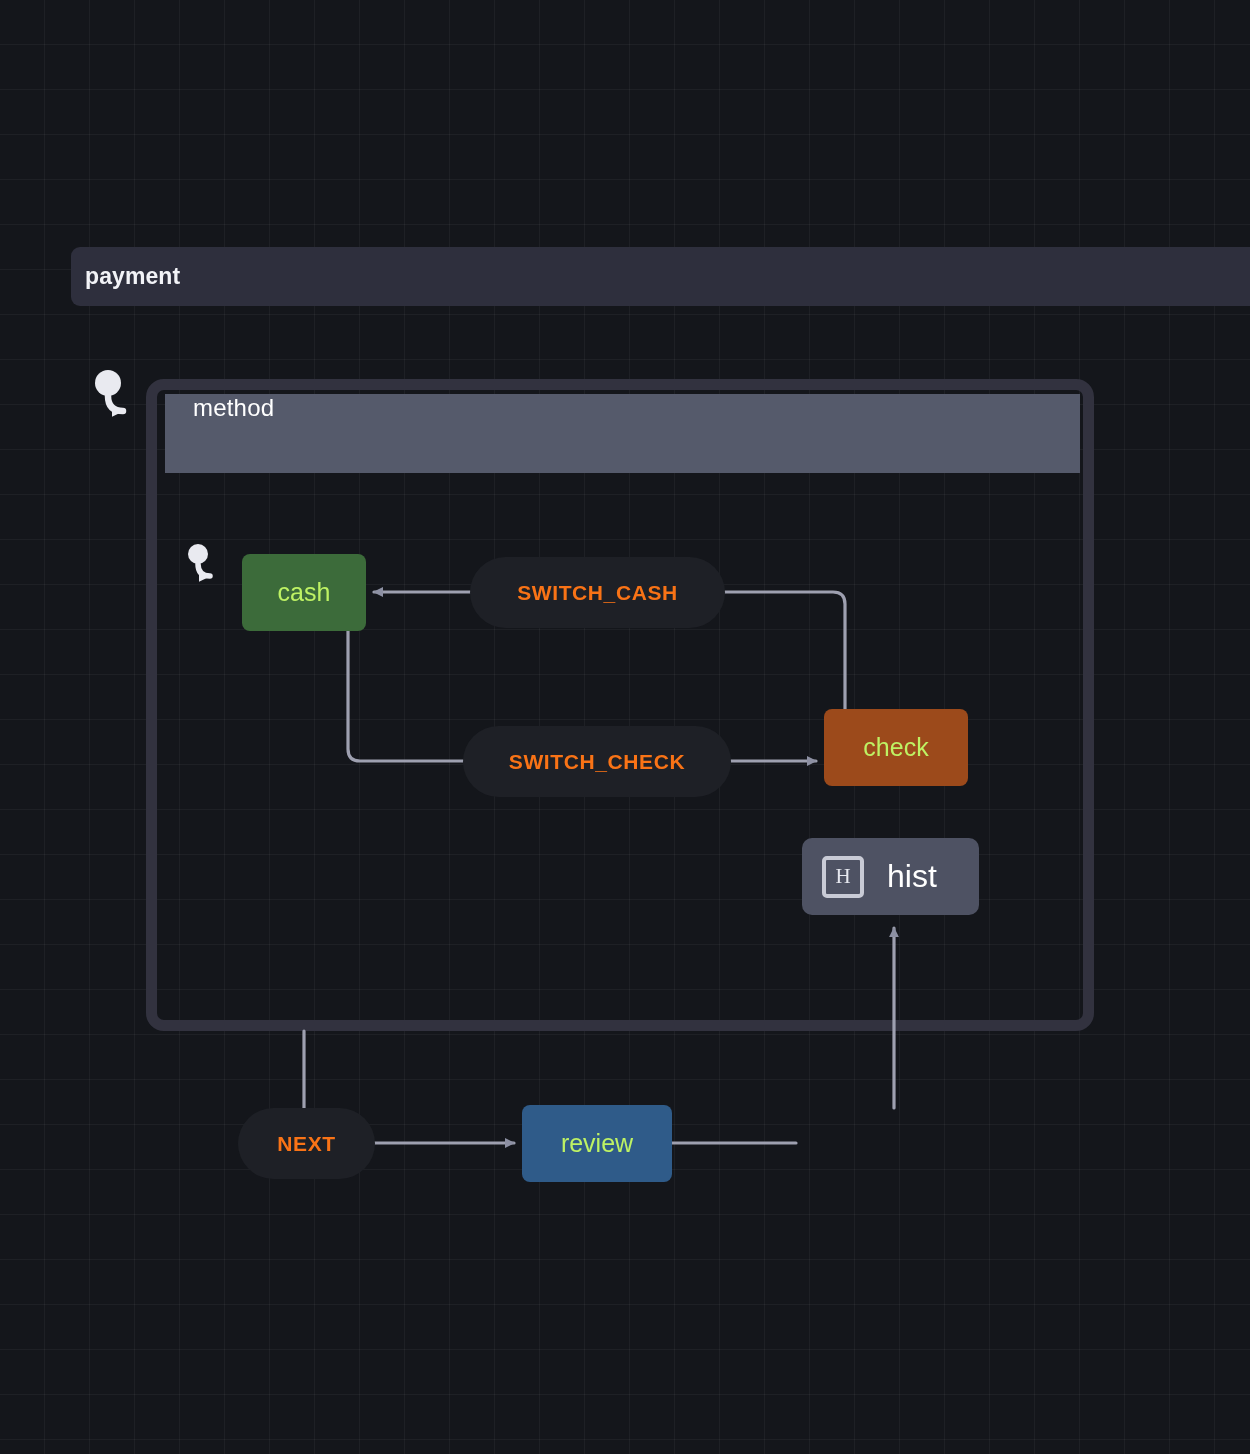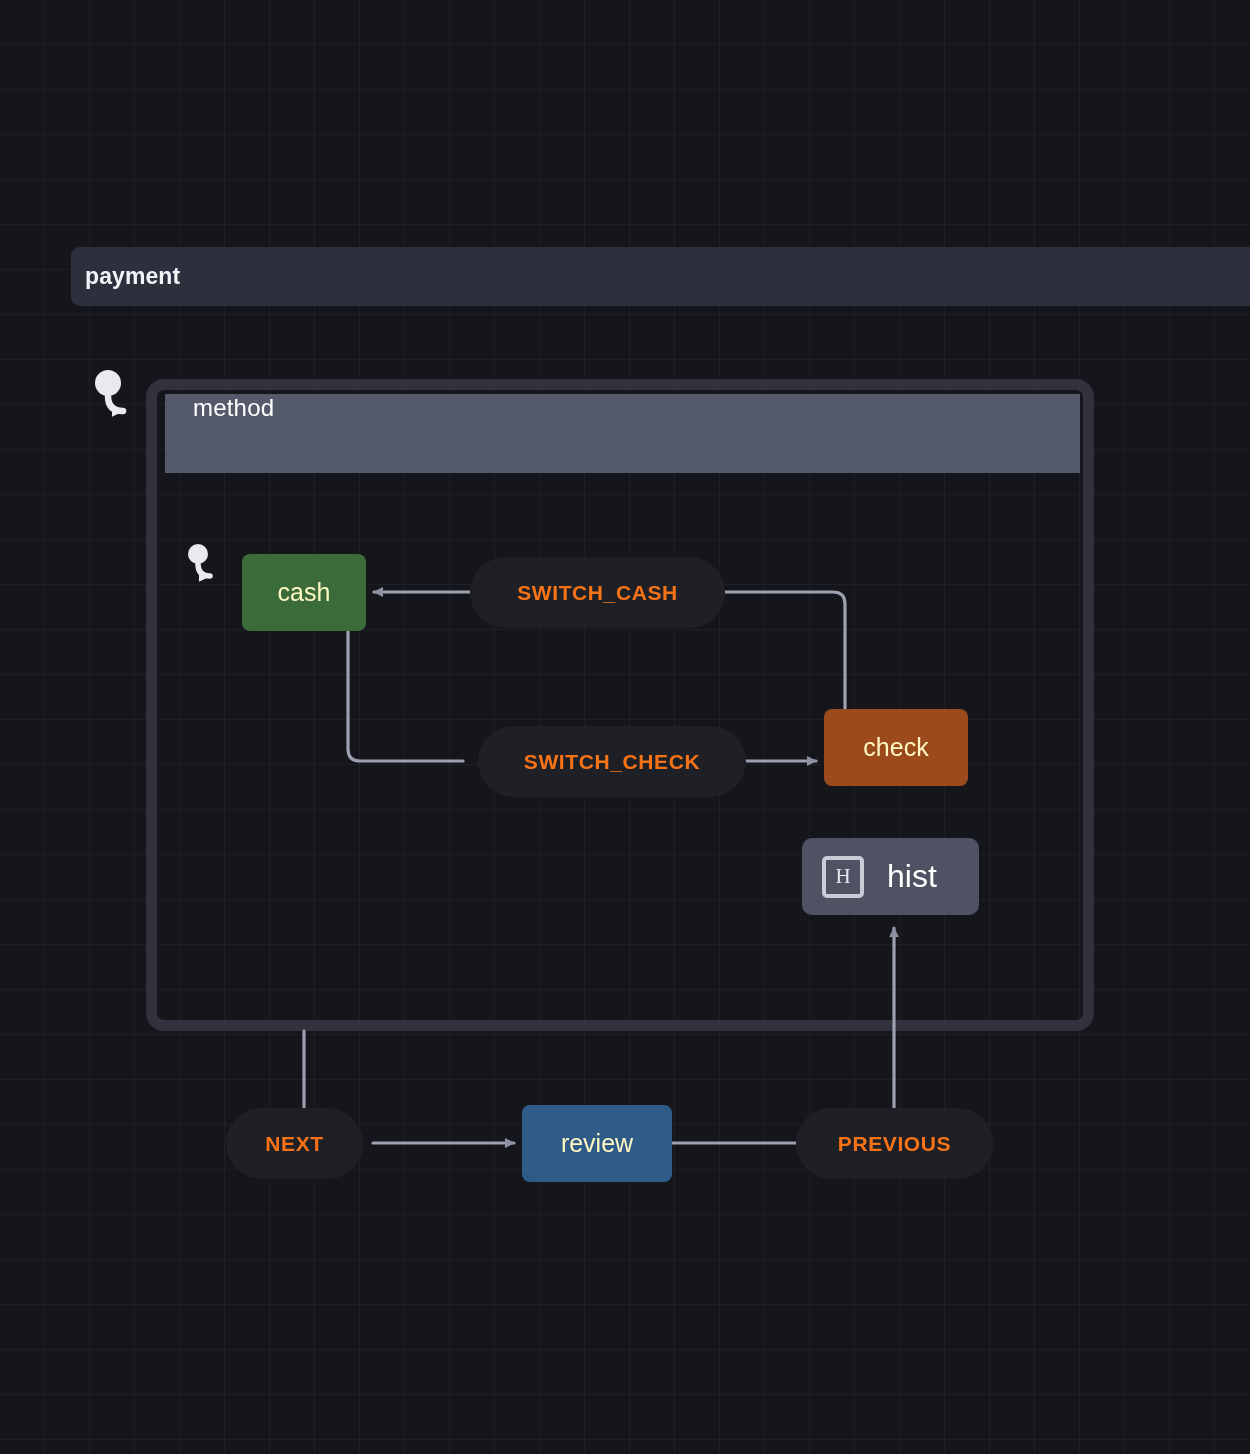--- a/index.html
+++ b/index.html
@@ -73,21 +73,21 @@
     letter-spacing: 0.2px;
   }
 
   
   .node {
     position: absolute;
     display: flex;
     align-items: center;
     justify-content: center;
     border-radius: 8px;
-    color: #fef9c3;
+    color: #bef264;
     font-size: 25px;
     box-sizing: border-box;
     z-index: 5;
   }
   .node-cash   { left: 242px; top: 554px;  width: 124px; height: 77px;  background: #3c6b3a; }
   .node-check  { left: 824px; top: 709px;  width: 144px; height: 77px;  background: #9c4a1b; }
   .node-review { left: 522px; top: 1105px; width: 150px; height: 77px;  background: #2f5b89; }
 
   
   .node-hist {
@@ -133,22 +133,22 @@
     background: #1e2026;
     border-radius: 999px;
     color: #f97316;
     font-size: 21px;
     font-weight: 700;
     letter-spacing: 0.6px;
     box-sizing: border-box;
     z-index: 6;
   }
   .pill-switch-cash  { left: 470px; top: 557px;  width: 255px; height: 71px; }
-  .pill-switch-check { left: 478px; top: 726px;  width: 268px; height: 71px; align-items: center; }
-  .pill-next         { left: 226px; top: 1108px; width: 137px; height: 71px; }
+  .pill-switch-check { left: 463px; top: 726px;  width: 268px; height: 71px; align-items: center; }
+  .pill-next         { left: 238px; top: 1108px; width: 137px; height: 71px; }
   .pill-previous     { left: 796px; top: 1108px; width: 197px; height: 71px; }
 
   
   .edges {
     position: absolute;
     left: 0; top: 0;
     width: 1250px;
     height: 1454px;
     z-index: 2;
     pointer-events: none;
@@ -230,23 +230,20 @@
   </div>
 
   <div class="pill pill-switch-check">
     <span>SWITCH_CHECK</span>
   </div>
 
   <div class="pill pill-next">
     <span>NEXT</span>
   </div>
 
-  <div class="pill pill-previous">
-    <span>PREVIOUS</span>
-  </div>
 
   <svg class="edges-top" width="1250" height="1454" viewBox="0 0 1250 1454">
 
     <g>
       <circle cx="108" cy="383" r="13" fill="#e9eaf0"></circle>
       <path d="M108,396 Q108,411 123,411" stroke="#e9eaf0" stroke-width="6.5" fill="none" stroke-linecap="round" marker-end="url(#arrow-w)"></path>
     </g>
 
     <g>
       <circle cx="198" cy="554" r="10" fill="#e9eaf0"></circle>

